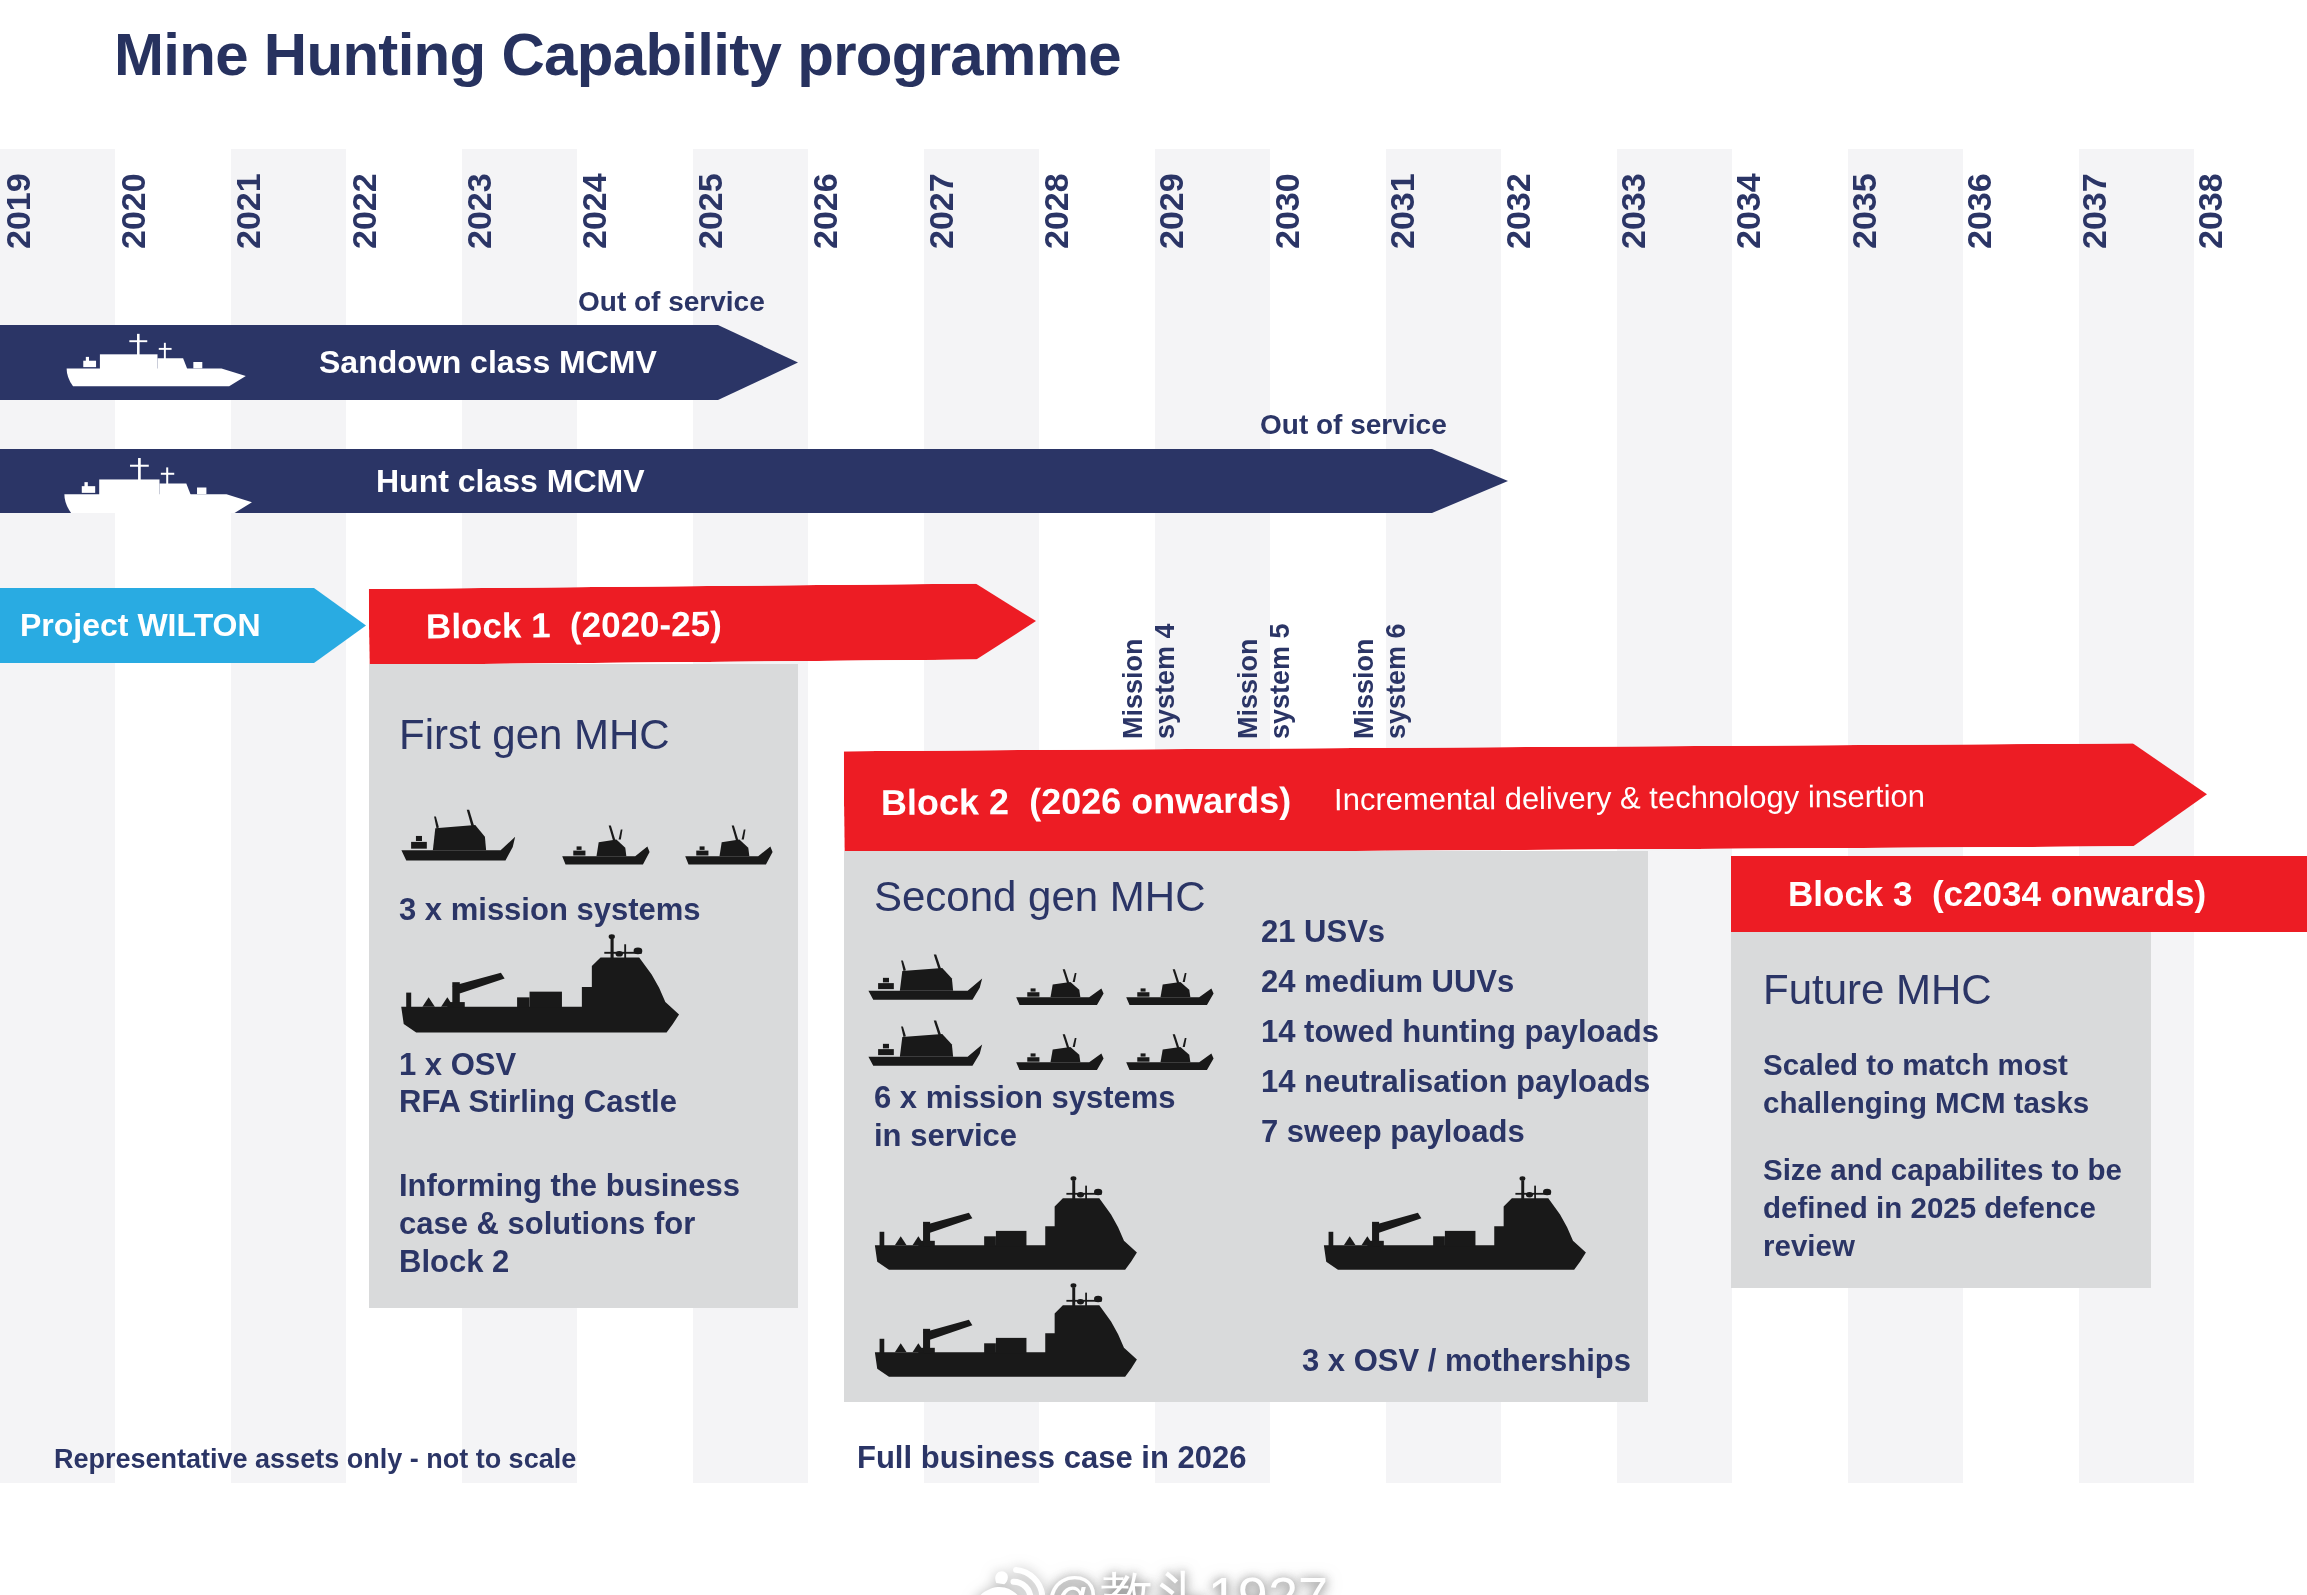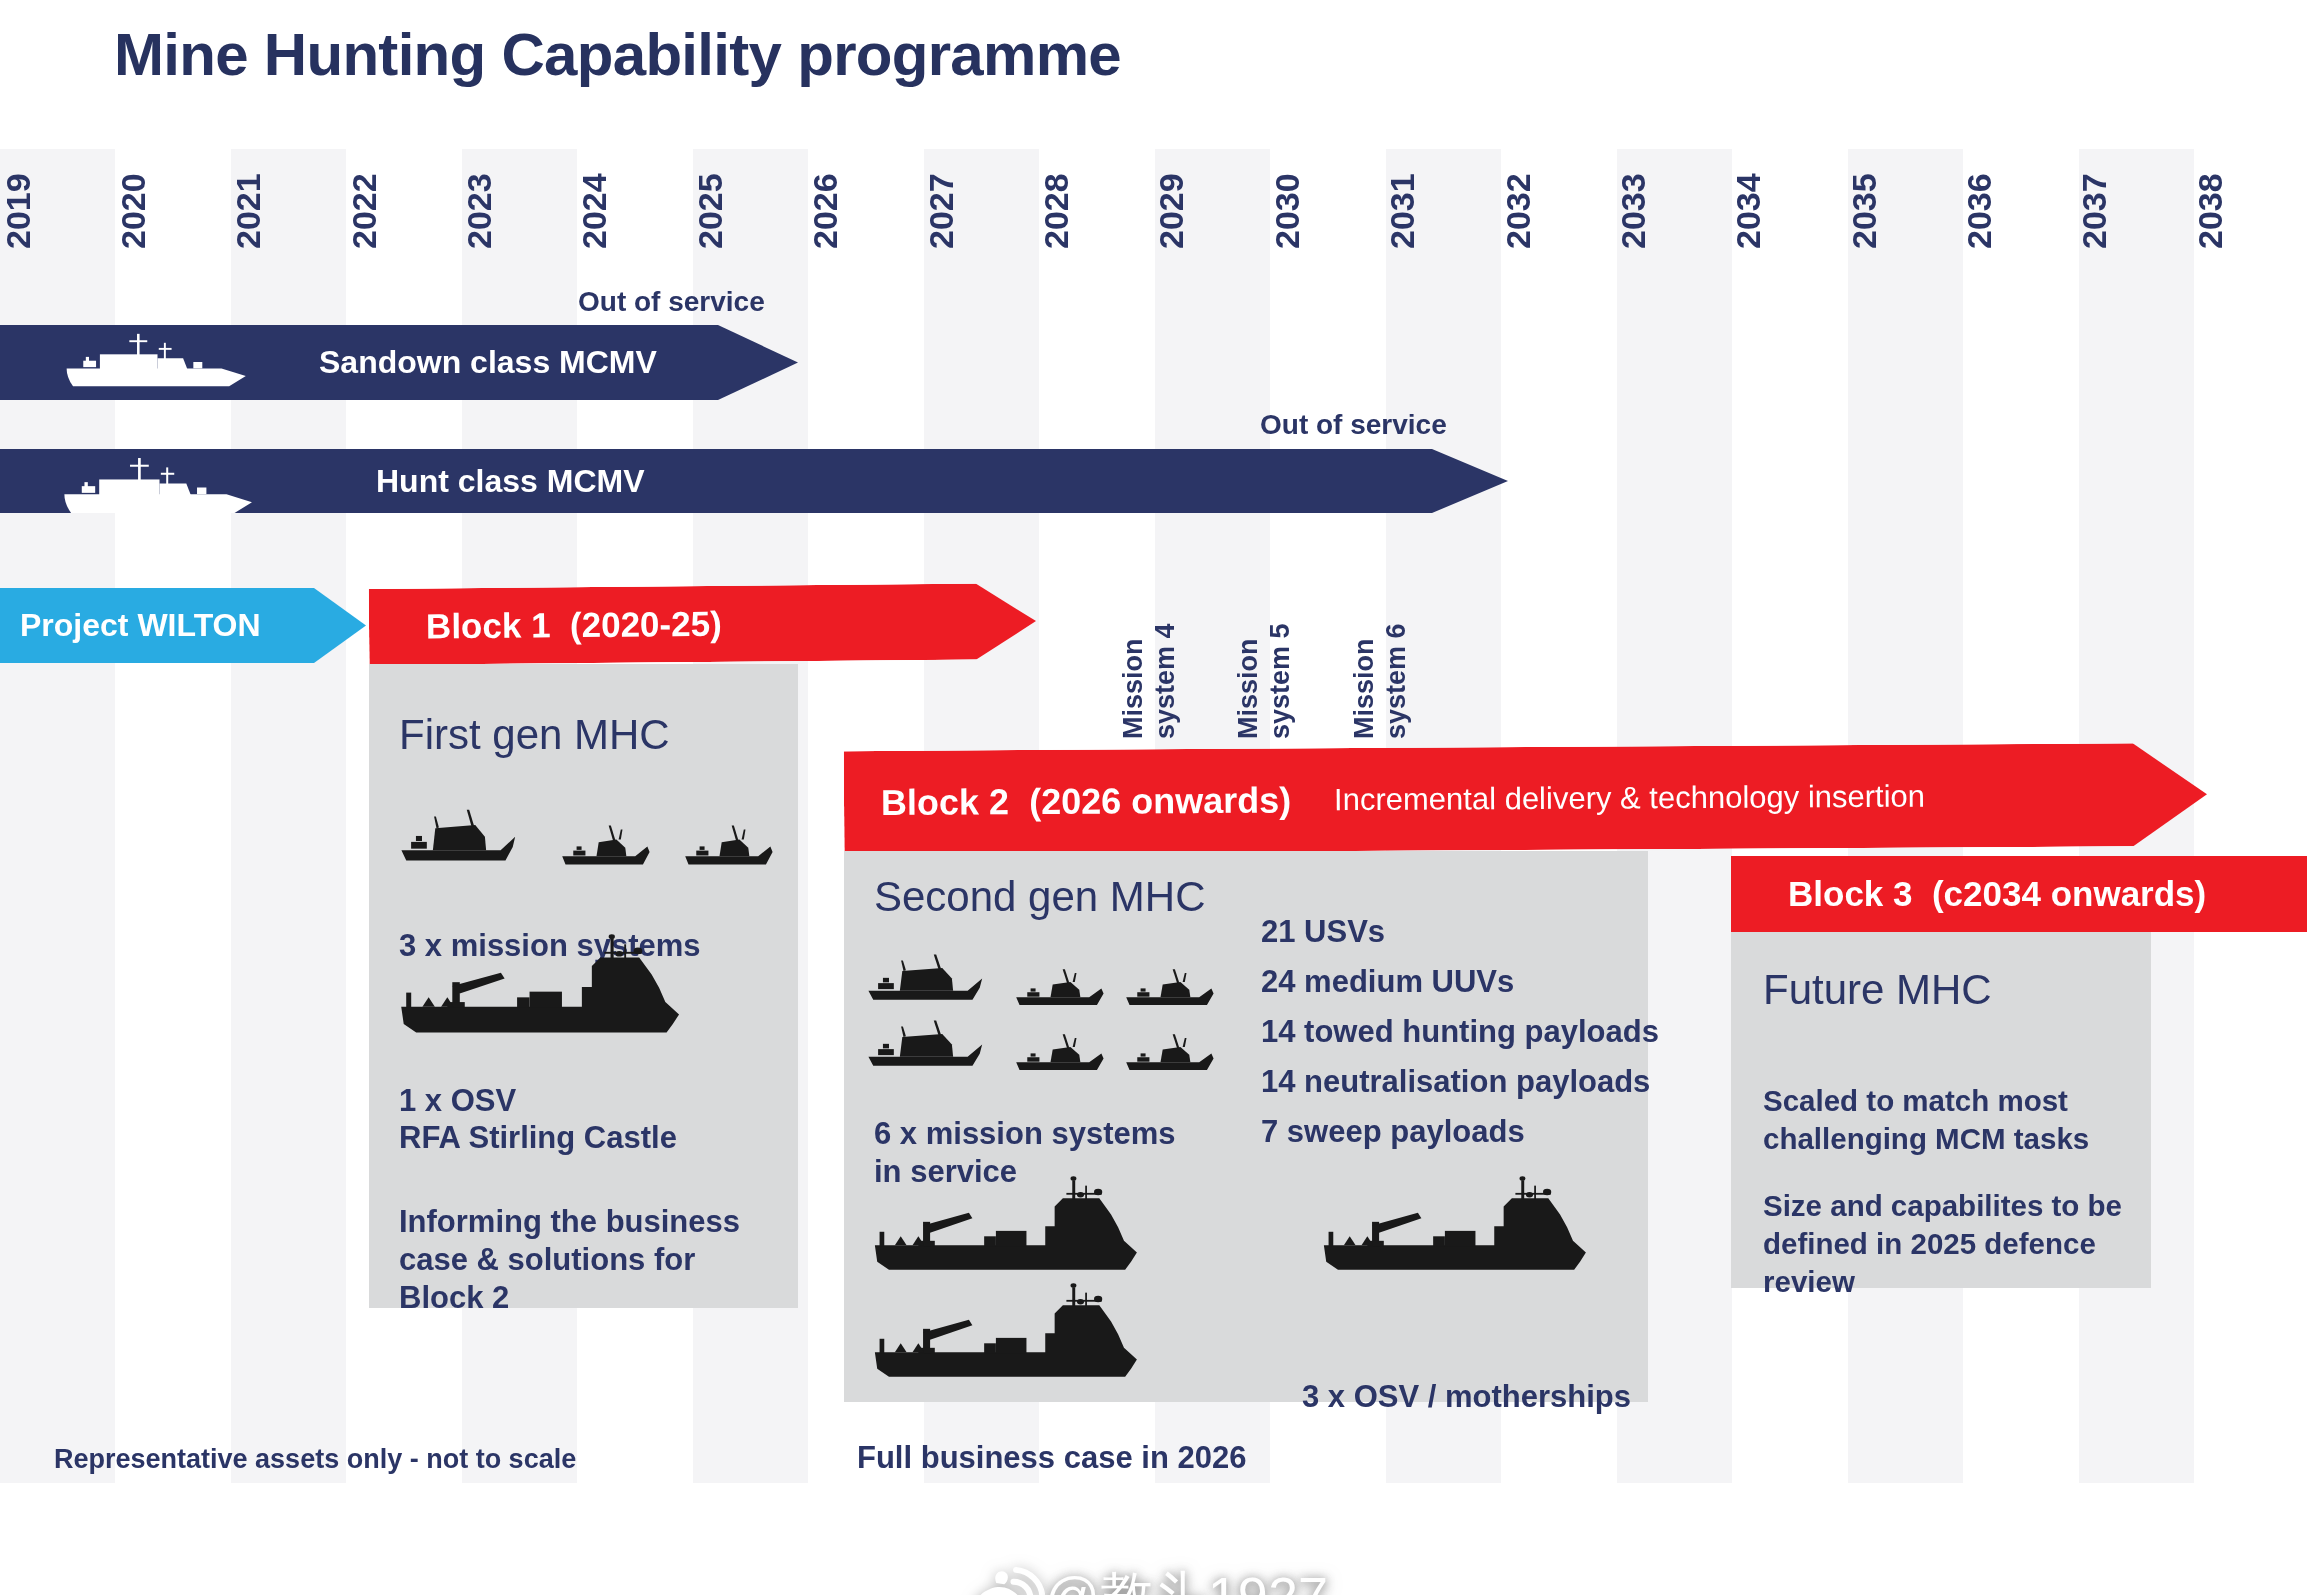--- a/index.html
+++ b/index.html
@@ -21,21 +21,21 @@
   .arrow-navy{background:#2b3566;}
   .arrow-blue{background:#29abe2;}
   .arrow-red{background:#ed1c24;}
   .arrow-label{color:#ffffff;font-weight:700;white-space:pre;}
   .arrow-sub{color:#ffffff;font-weight:400;white-space:pre;}
 
   .oos{font-size:28px;font-weight:700;color:#2b3566;}
 
   .box{background:#d9dadb;}
   .box-h{font-size:42px;font-weight:400;color:#2b3566;}
-  .box-t{font-size:31px;font-weight:700;color:#2b3566;margin-top:36px;}
+  .box-t{font-size:31px;font-weight:700;color:#2b3566;}
 
   .ms-label{width:161px;height:63px;line-height:32px;font-size:27px;font-weight:700;color:#2b3566;
             transform:rotate(-90deg);transform-origin:left bottom;text-align:left;}
 
   .bullets div{font-size:31px;font-weight:700;line-height:50px;white-space:pre;color:#2b3566;}
 
   .foot{font-size:27px;font-weight:700;color:#2b3566;}
 
   .ship{color:#ffffff;}
   .boat{color:#191919;}

